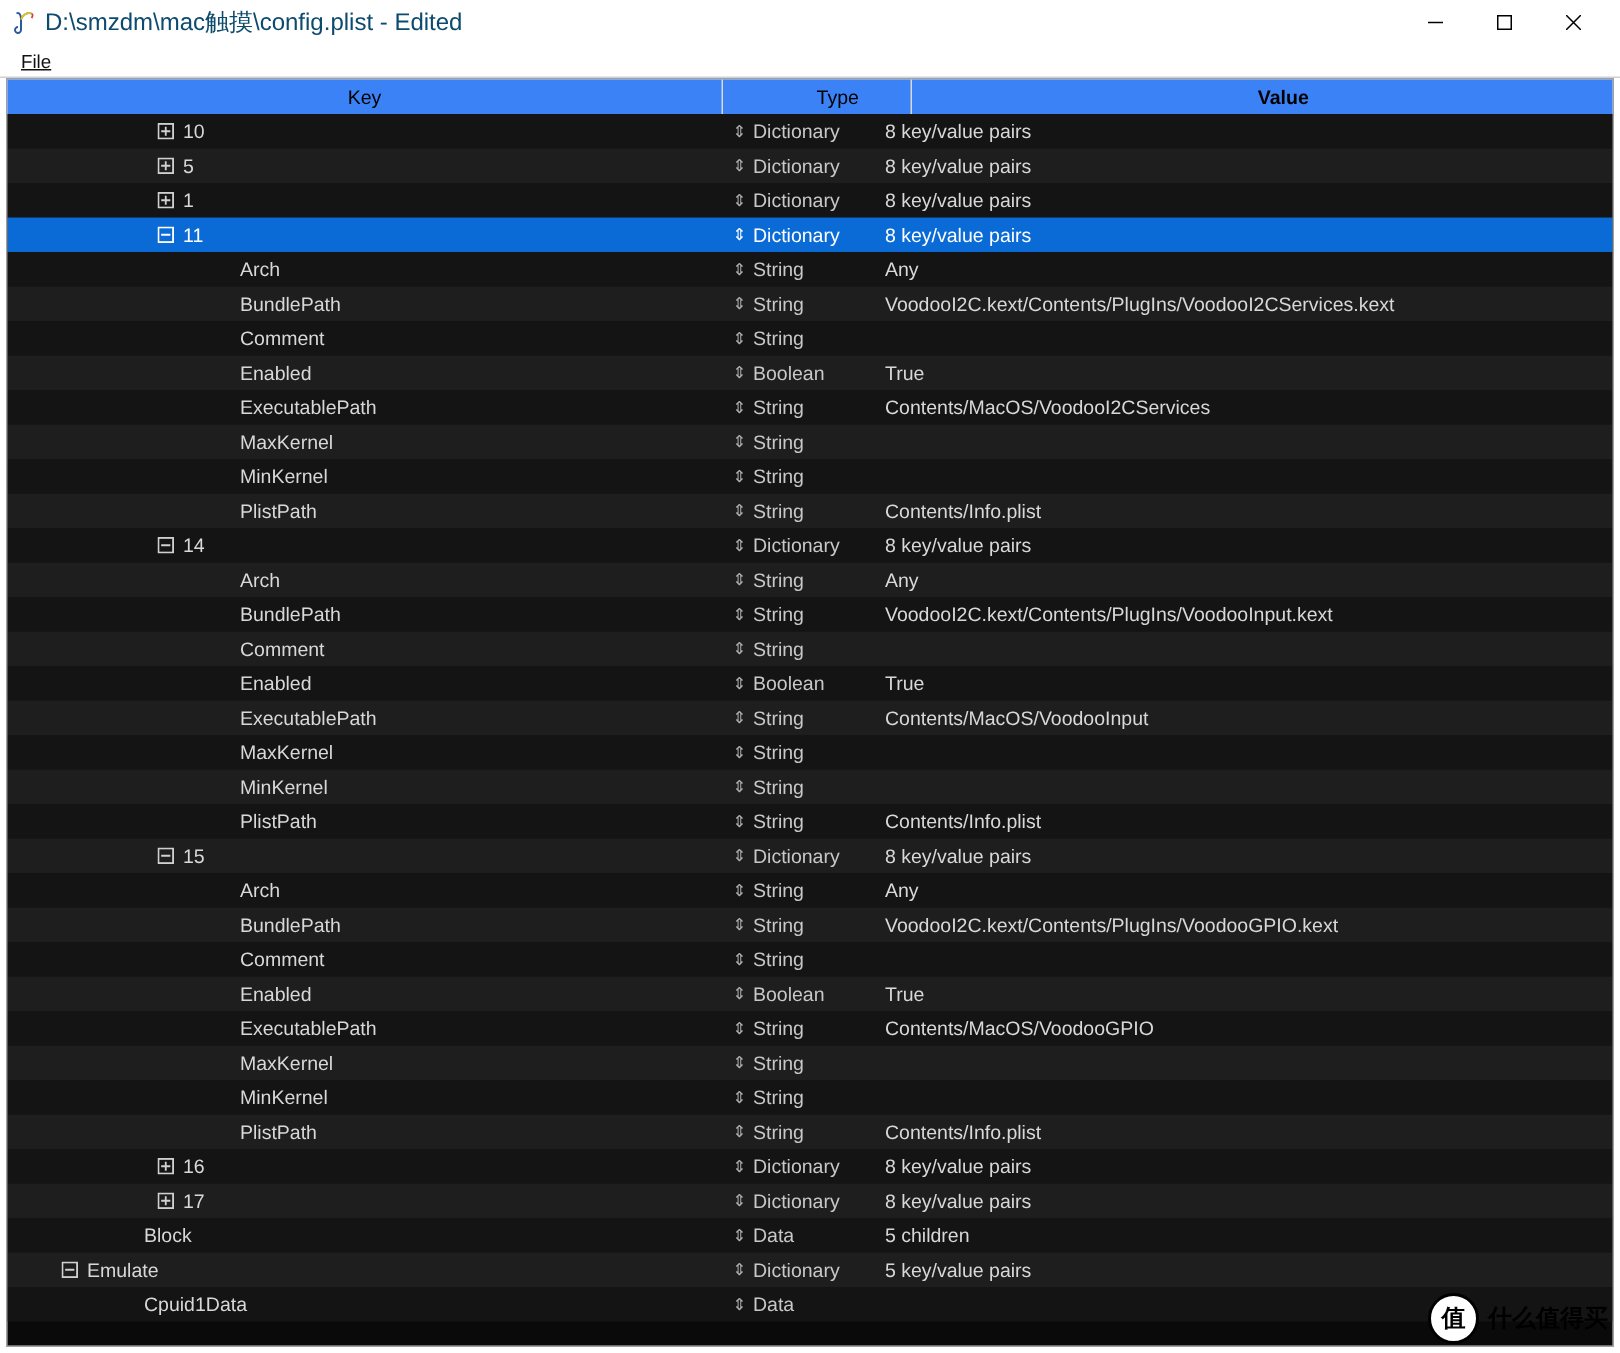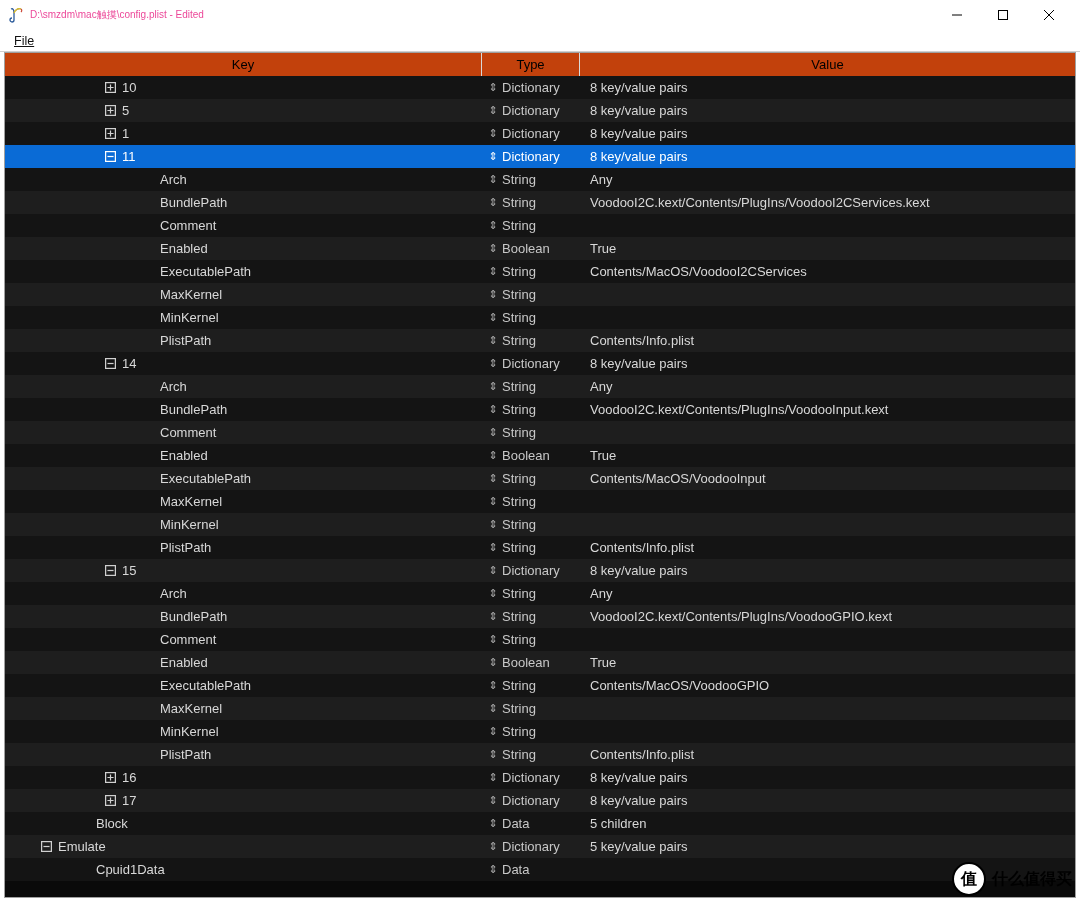--- a/index.html
+++ b/index.html
@@ -17,50 +17,51 @@
   display: flex;
   align-items: center;
   padding: 0 8px;
   background: #ffffff;
   user-select: none;
 }
 .app-icon {
   width: 16px; height: 16px; margin-right: 6px;
   display: inline-flex; align-items: center; justify-content: center;
 }
-.title-text { flex: 1; color: #ec4899; font-size: 10px; }
+.title-text { flex: 1; color: #0c4a6e; font-size: 16px; }
 .win-controls { display: flex; }
 .win-btn {
   width: 46px; height: 30px; display: flex; align-items: center; justify-content: center;
   cursor: pointer; color: #000;
 }
 .menubar {
   height: 22px; padding: 0 6px; display: flex; align-items: center;
   font-size: 12.5px; color: #111; border-bottom: 1px solid #d0d0d0;
 }
 .menu-item { padding: 2px 8px; cursor: pointer; text-decoration: underline; }
 .table-wrap {
   position: absolute;
   top: 52px; left: 4px; right: 4px; bottom: 4px;
   display: flex; flex-direction: column;
   border: 1px solid #a0a0a0;
 }
 .header-row {
   display: grid;
   grid-template-columns: 477px 98px 1fr;
-  background: #c2410c;
+  background: #3b82f6;
   border-bottom: 0;
   font-size: 13px;
+  gap: 28px;
 }
 .header-cell {
   text-align: center; padding: 4px 0;
   border-right: 1px solid #d8d8d8;
   color: #000;
 }
-.header-cell:last-child { border-right: none; }
+.header-cell:last-child { border-right: none; font-weight: bold; }
 .body {
   flex: 1; overflow-y: scroll; background: #0a0a0a;
 }
 .row {
   display: grid;
   grid-template-columns: 477px 98px 1fr;
   height: 23px;
   color: #d8d8d8;
   font-size: 13px;
 }

